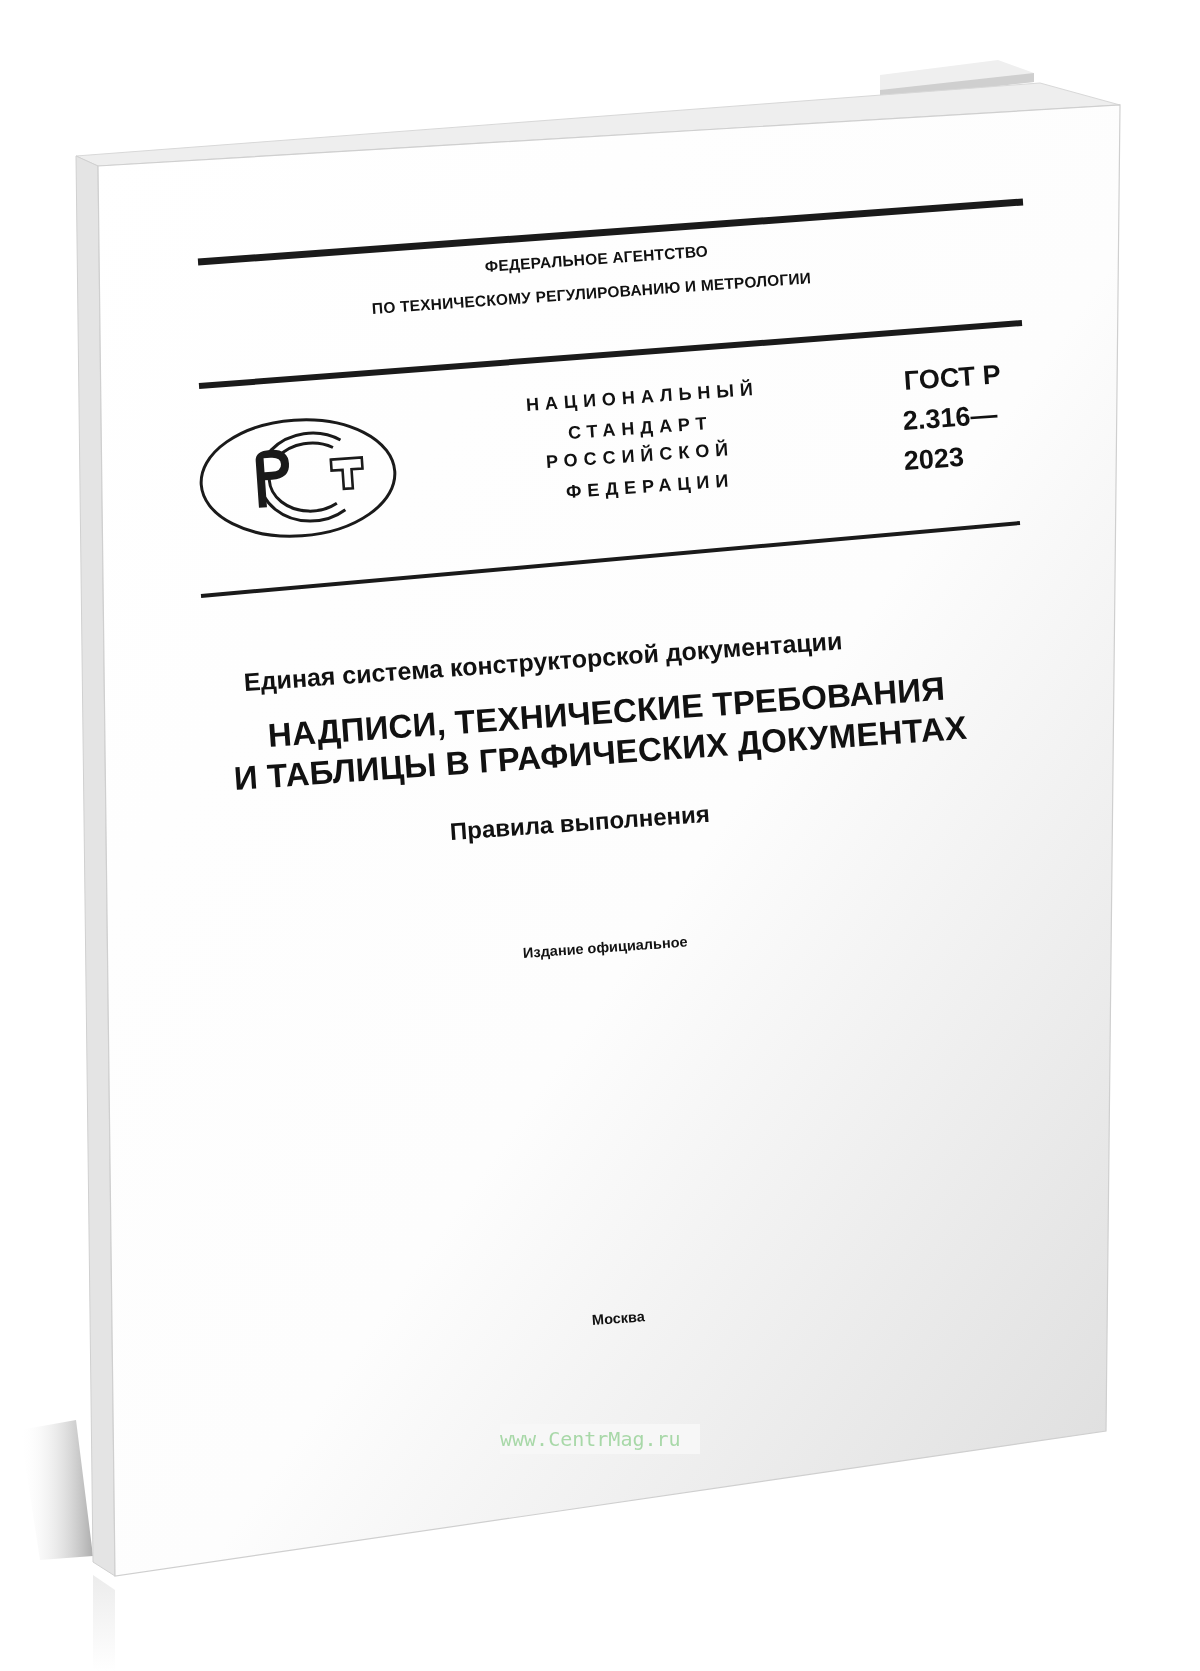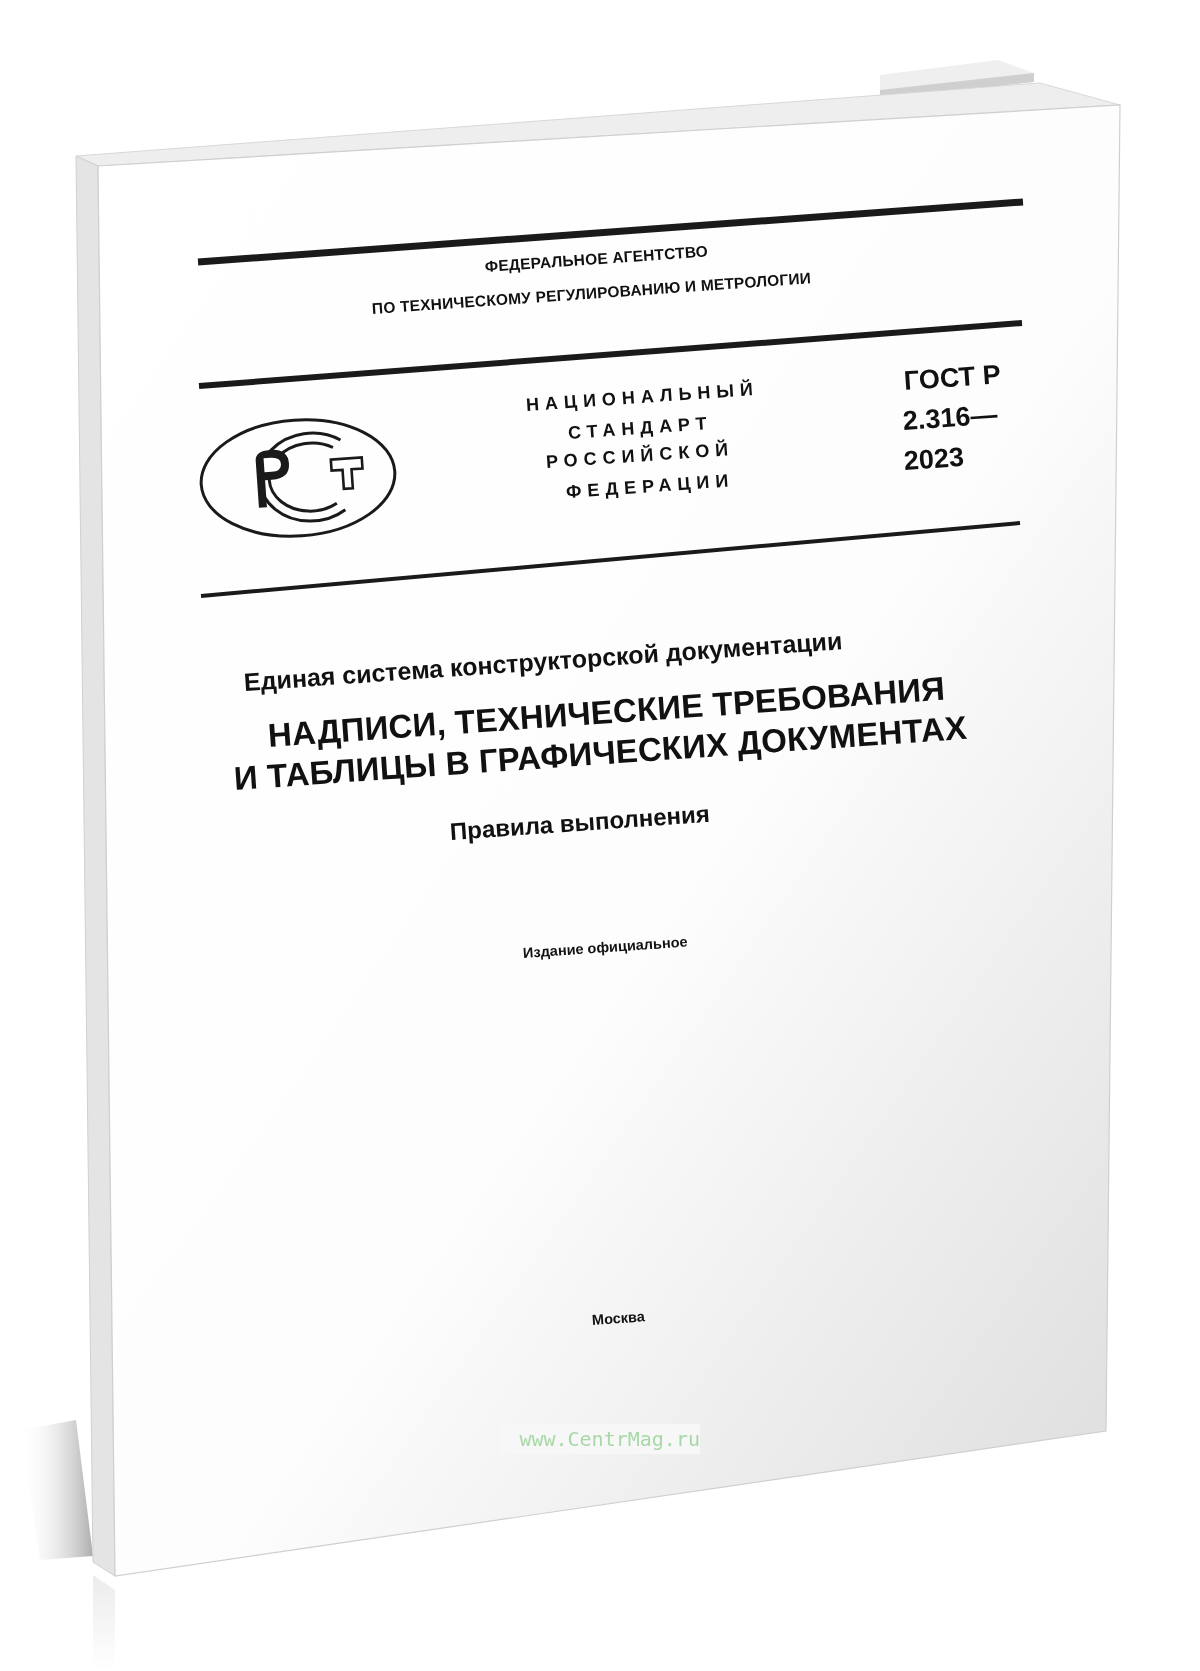--- a/index.html
+++ b/index.html
@@ -11,21 +11,21 @@
            transform-origin: left center; }
     .agency { font-size: 15.5px; letter-spacing: 0.2px; }
     .natl { font-size: 18px; letter-spacing: 6px; }
     .gost { font-size: 27px; line-height: 1; }
     .series { font-size: 25px; }
     .title { font-size: 33px; letter-spacing: 0.2px; }
     .sub { font-size: 24px; }
     .small { font-size: 14.5px; }
     .watermark { position: absolute; left: 500px; top: 1424px; width: 200px; height: 30px;
                  background: #f7f7f7; color: #a8d8a8; font-family: "DejaVu Sans Mono", monospace;
-                 font-size: 20px; line-height: 30px; text-align: right; }
+                 font-size: 20px; line-height: 30px; text-align: left; }
   </style>
 </head>
 <body>
 
 <div class="scene">
 
   <svg class="book-svg" width="1200" height="1671" viewBox="0 0 1200 1671">
     <defs>
       <linearGradient id="faceGrad" x1="0" y1="0" x2="1" y2="1">
         <stop offset="0" stop-color="#ffffff"></stop>

